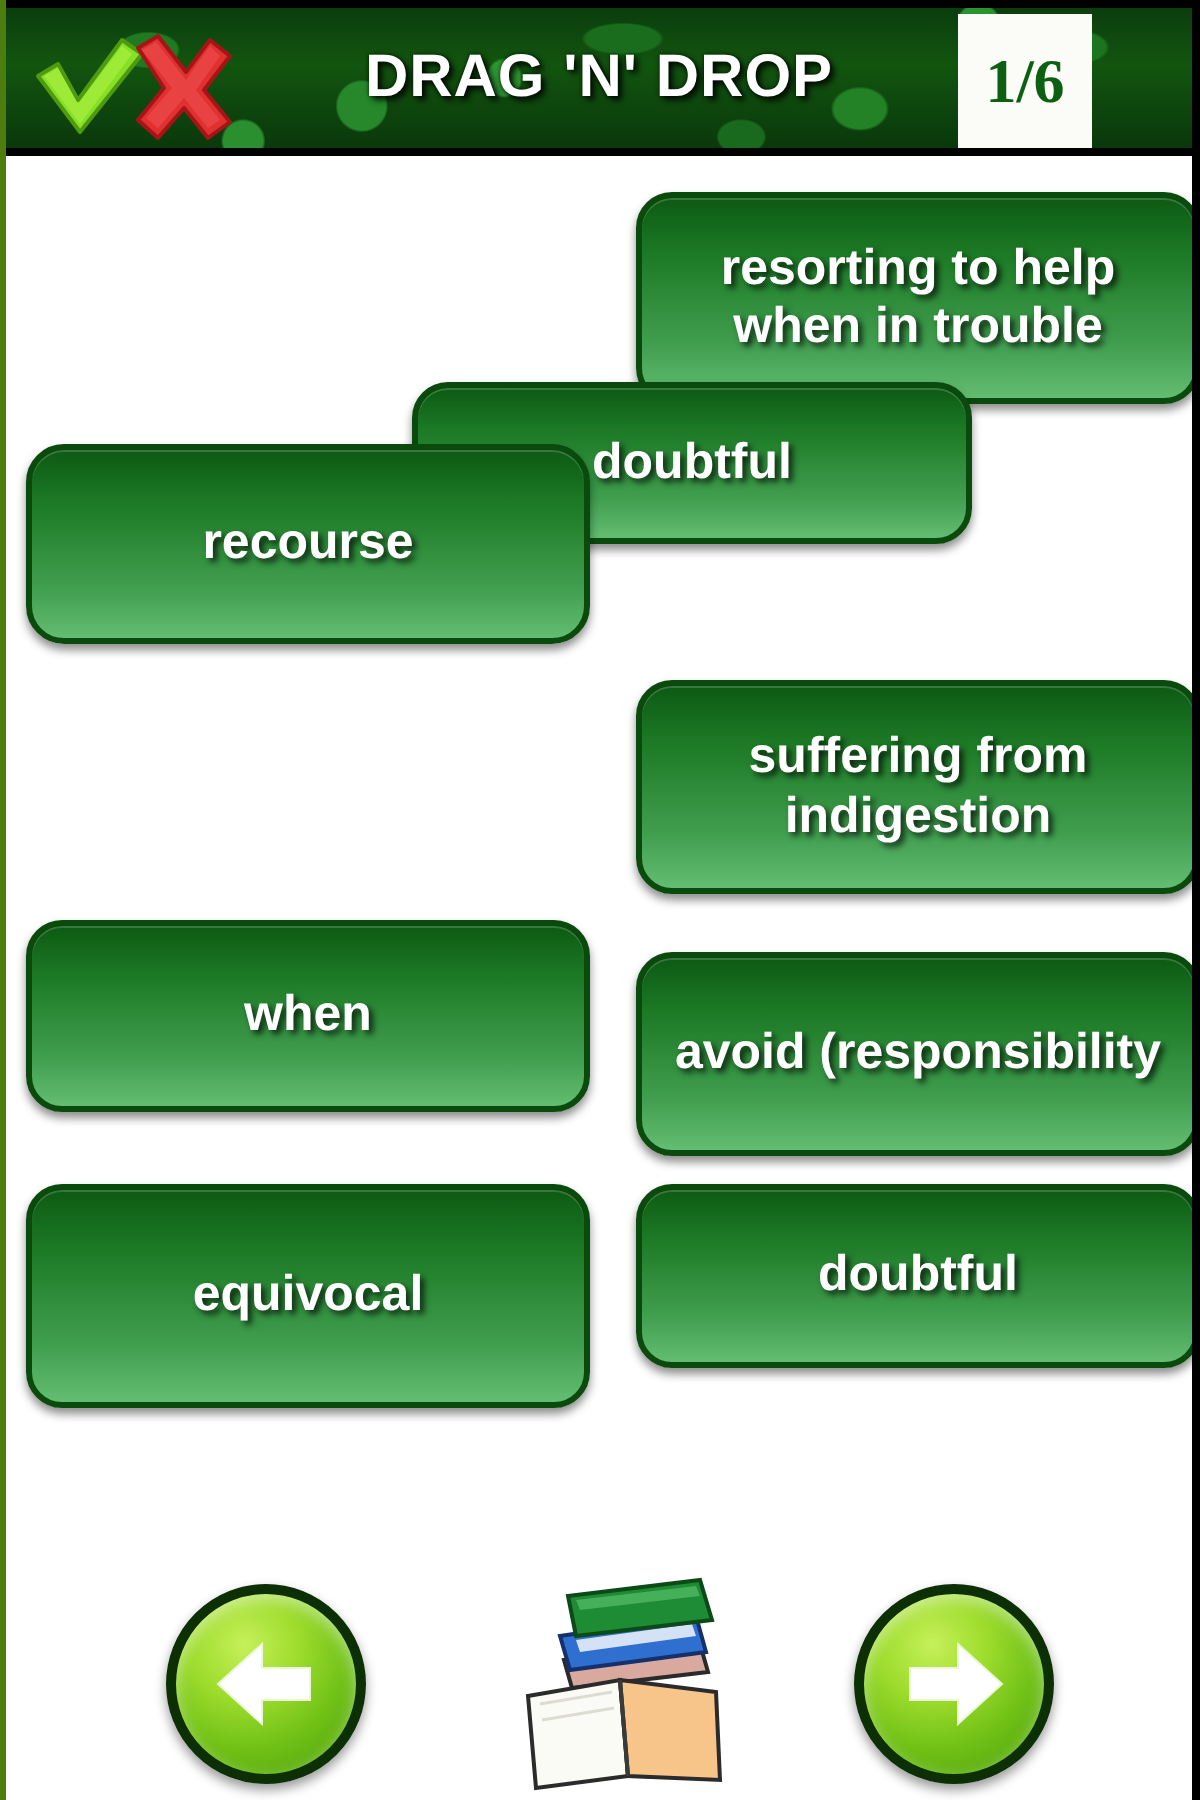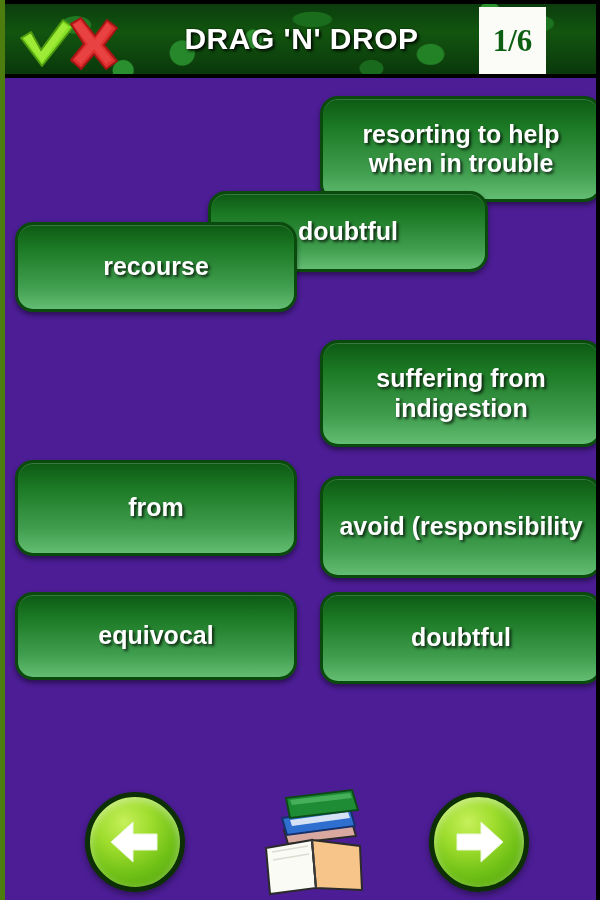--- a/index.html
+++ b/index.html
@@ -7,23 +7,23 @@
     padding: 0;
     background: #000;
   }
   body {
     font-family: "Liberation Sans", sans-serif;
   }
   #app {
     position: relative;
     width: 600px;
     height: 900px;
-    background: #4c1d95;
+    background: #ffffff;
     overflow: hidden;
-    border-left: 5px solid #4d7c0f;
+    border-left: 3px solid #4d7c0f;
     border-right: 4px solid #000;
     box-sizing: border-box;
   }
 
   
   .header {
     position: absolute;
     left: 0; top: 0;
     width: 100%;
     height: 78px;
@@ -144,29 +144,29 @@
 
     <div class="hdr-title">DRAG 'N' DROP</div>
 
     <div class="hdr-counter">1/6</div>
   </div>
 
   <div class="card" style="left:315px; top:96px; width:282px; height:106px;">resorting to help when in trouble</div>
 
   <div class="card narrow" style="left:203px; top:191px; width:280px; height:81px;">doubtful</div>
 
-  <div class="card narrow" style="left:10px; top:222px; width:282px; height:90px;">recourse</div>
+  <div class="card narrow" style="left:10px; top:222px; width:282px; height:100px;border-radius:19px;">recourse</div>
 
   <div class="card" style="left:315px; top:340px; width:282px; height:107px;">suffering from indigestion</div>
 
-  <div class="card narrow" style="left:10px; top:460px; width:282px; height:96px;">from</div>
+  <div class="card narrow" style="left:10px; top:460px; width:282px; height:96px;">when</div>
 
   <div class="card" style="left:315px; top:476px; width:282px; height:102px;">avoid (responsibility</div>
 
-  <div class="card narrow" style="left:10px; top:592px; width:282px; height:88px;">equivocal</div>
+  <div class="card narrow" style="left:10px; top:592px; width:282px; height:112px;">equivocal</div>
 
   <div class="card narrow" style="left:315px; top:592px; width:282px; height:92px;">doubtful</div>
 
   <div class="navbtn" style="left:80px; top:792px;">
     <svg width="64" height="64" viewBox="0 0 64 64">
       <path d="M30 12 L30 24 L54 24 L54 40 L30 40 L30 52 L8 32 Z" fill="#ffffff" stroke="#eaf7d8" stroke-width="1"></path>
     </svg>
   </div>
 
   <div class="books" style="left:255px; top:782px;">

